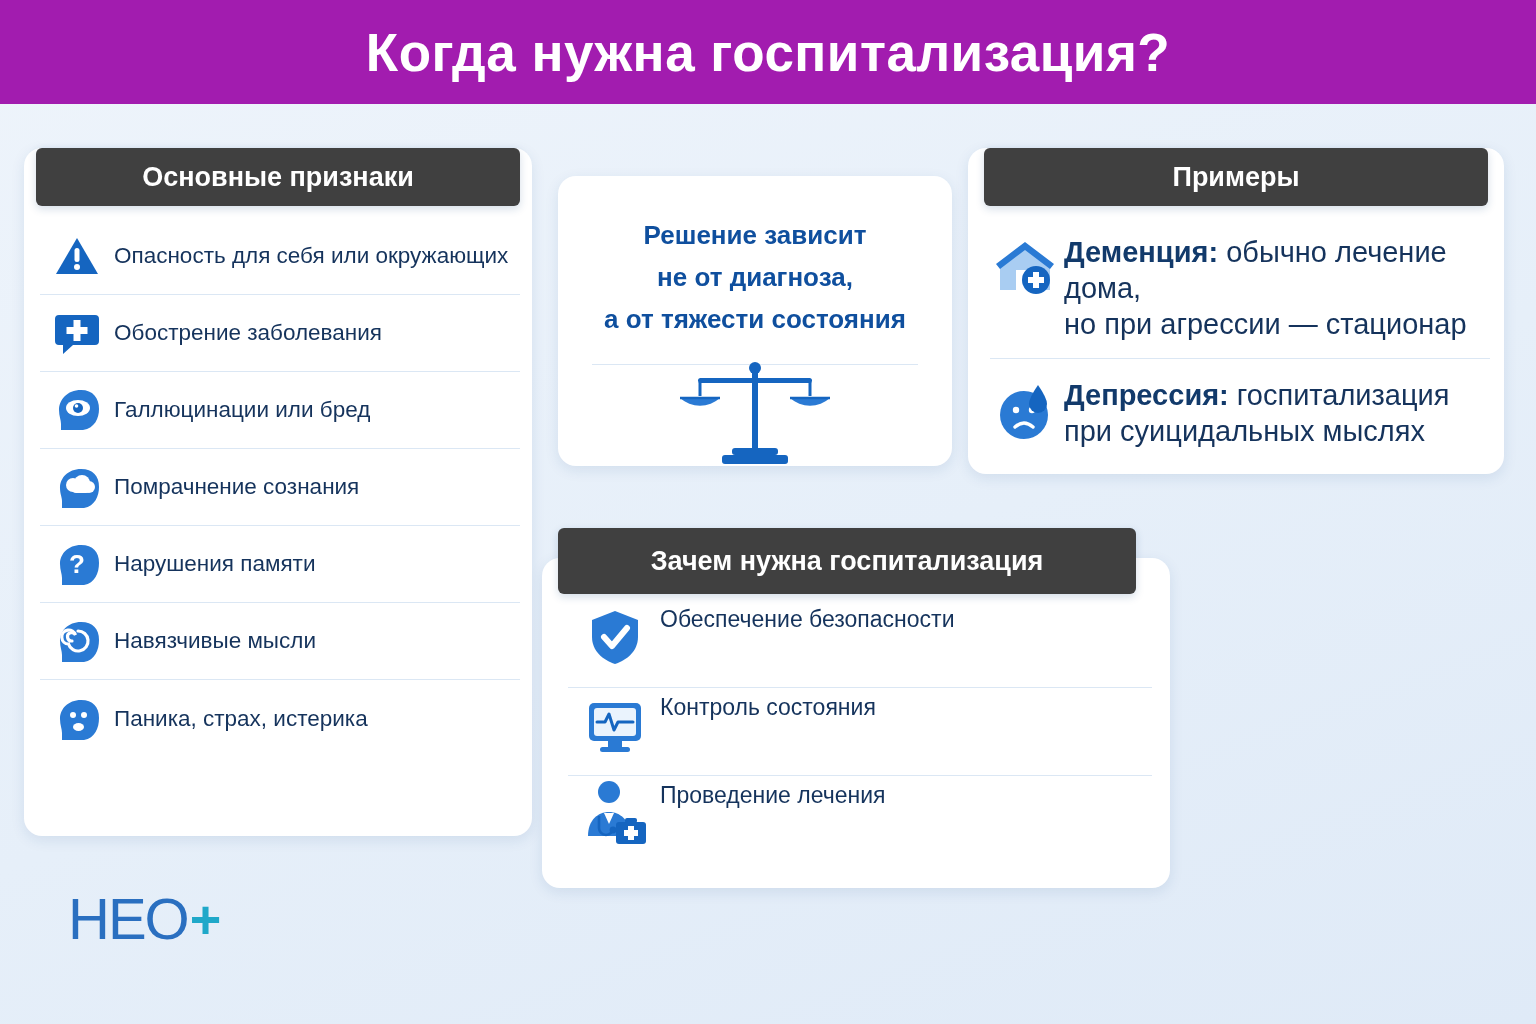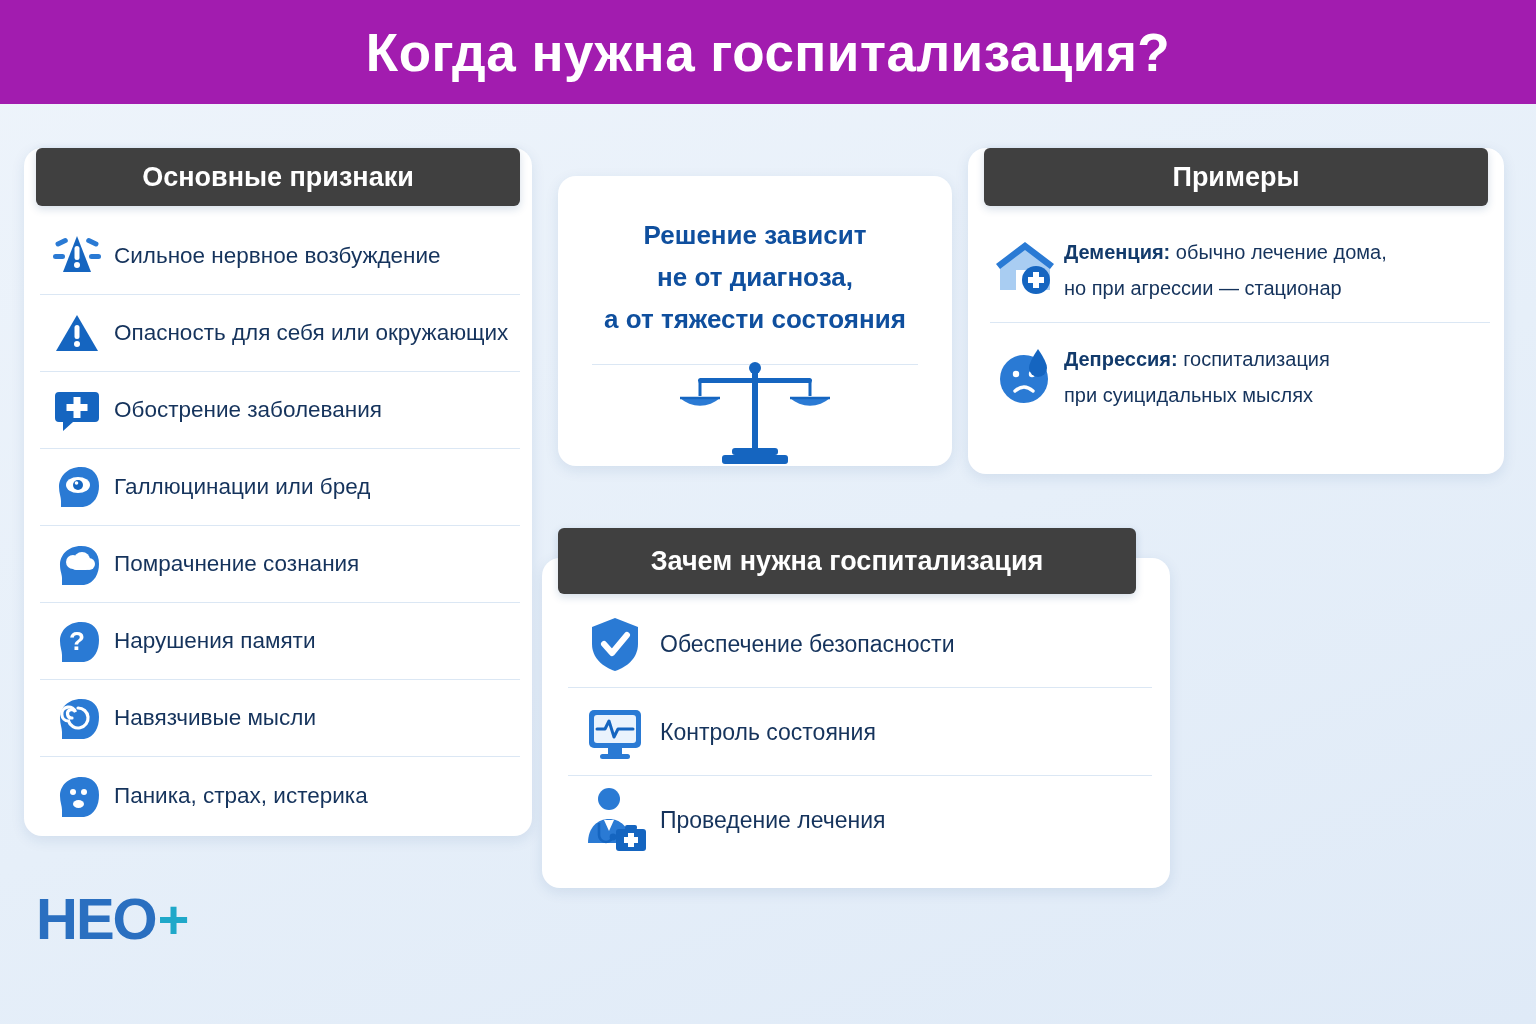--- a/index.html
+++ b/index.html
@@ -130,38 +130,38 @@
   }
   .example-row:last-child { border-bottom: none; padding-top: 18px; }
   .example-icon {
     width: 70px; height: 70px;
     flex: 0 0 70px;
     display: flex;
     align-items: center;
     justify-content: center;
   }
   .example-text {
-    font-size: 20px;
+    font-size: 29px;
     color: #15335c;
     line-height: 36px;
     margin-left: 4px;
   }
   .example-text b { color: #123a6b; }
 
   
   #purpose-card { left: 542px; top: 558px; width: 628px; height: 330px; }
   #purpose-header { left: 558px; top: 528px; width: 578px; height: 66px; }
   #purpose-list {
     position: absolute;
     left: 568px; top: 600px;
     width: 584px;
   }
   .purpose-row {
     display: flex;
-    align-items: center;
+    align-items: flex-start;
     min-height: 88px;
     border-bottom: 1px solid #dbe7f4;
     padding-left: 10px;
     box-sizing: border-box;
   }
   .purpose-row:last-child { border-bottom: none; }
   .purpose-icon {
     width: 74px; height: 74px;
     flex: 0 0 74px;
     display: flex;
@@ -177,24 +177,25 @@
 
   
   #logo {
     position: absolute;
     left: 36px; top: 890px;
     display: flex;
     align-items: center;
   }
   #logo-text {
     font-size: 58px;
-    font-weight: bold;
+    font-weight: normal;
     color: #2a6fc0;
     letter-spacing: -2px;
     line-height: 58px;
+    margin-left: 32px;
   }
   #logo-plus {
     font-size: 54px;
     font-weight: bold;
     color: #1fa8c9;
     line-height: 54px;
     margin-left: 2px;
   }
 </style>
 </head>
@@ -203,36 +204,20 @@
 <div class="header">
   <div class="header-title">Когда нужна госпитализация?</div>
 </div>
 
 <div class="card" id="signs-card"></div>
 <div class="card-header" id="signs-header">
   <span>Основные признаки</span>
 </div>
 <div id="signs-list">
 
-  <div class="sign-row">
-    <div class="sign-icon">
-      <svg width="52" height="52" viewBox="0 0 52 52">
-        <g fill="#2a7ad4">
-          <rect x="4" y="10" width="13" height="5" rx="2.5" transform="rotate(-25 10 12)"></rect>
-          <rect x="35" y="10" width="13" height="5" rx="2.5" transform="rotate(25 42 12)"></rect>
-          <rect x="2" y="24" width="12" height="5" rx="2.5"></rect>
-          <rect x="38" y="24" width="12" height="5" rx="2.5"></rect>
-        </g>
-        <path d="M26 6 L40 42 L12 42 Z" fill="#1565c0"></path>
-        <rect x="23.5" y="16" width="5" height="14" rx="2.5" fill="#ffffff"></rect>
-        <circle cx="26" cy="35" r="3" fill="#ffffff"></circle>
-      </svg>
-    </div>
-    <div class="sign-label">Сильное нервное возбуждение</div>
-  </div>
 
   <div class="sign-row">
     <div class="sign-icon">
       <svg width="52" height="52" viewBox="0 0 52 52">
         <path d="M26 8 L47 44 L5 44 Z" fill="#1565c0"></path>
         <rect x="23.5" y="18" width="5" height="14" rx="2.5" fill="#ffffff"></rect>
         <circle cx="26" cy="37" r="3" fill="#ffffff"></circle>
       </svg>
     </div>
     <div class="sign-label">Опасность для себя или окружающих</div>

